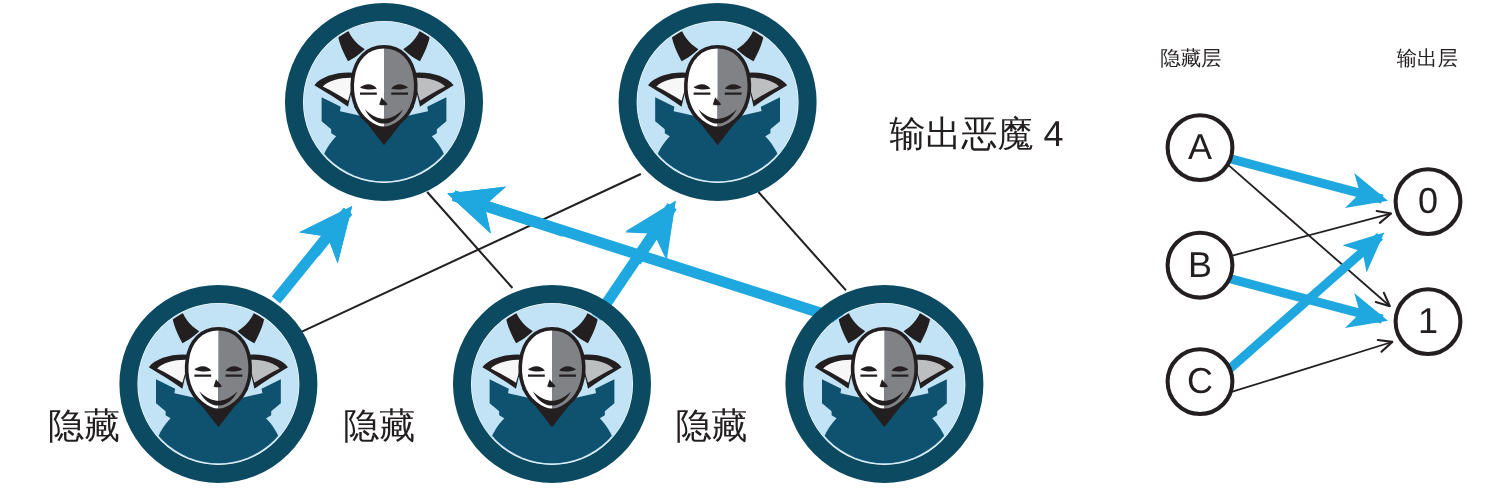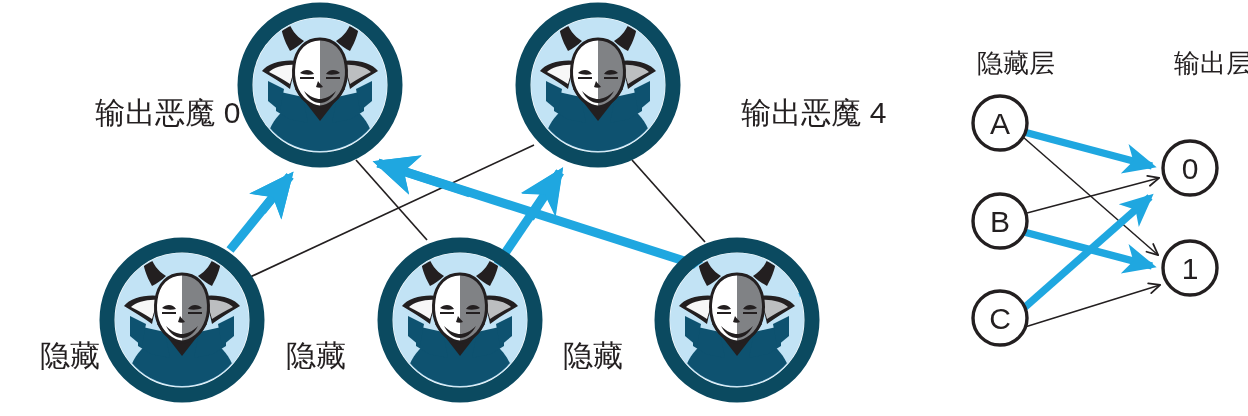--- a/index.html
+++ b/index.html
@@ -15,32 +15,29 @@
     position:absolute;
     font-family:"Liberation Sans","DejaVu Sans",sans-serif;
     color:#231f20;
     white-space:pre;
     line-height:1.12;
     user-select:none;
   }
   .lbl-big{font-size:30px;}
   .lbl-two{font-size:30px;text-align:right;}
   .lbl-two.left-al{text-align:left;}
-  .lbl-head{font-size:26px;text-align:right;}
+  .lbl-head{font-size:17px;text-align:right;}
   svg{display:block;}
   text{font-family:"Liberation Sans","DejaVu Sans",sans-serif;}
 </style>
 </head>
 <body>
 
 <div id="root">
 
-  <div class="lbl lbl-big" style="left:62px; top:62px;">
-    <span>输出恶魔 0</span>
-  </div>
 
   <div class="lbl lbl-big" style="left:708px; top:62px;">
     <span>输出恶魔 4</span>
   </div>
 
   <div class="lbl lbl-two" style="left:4px; top:272px; width:96px;">
     <div>隐藏</div>
     
   </div>
 

